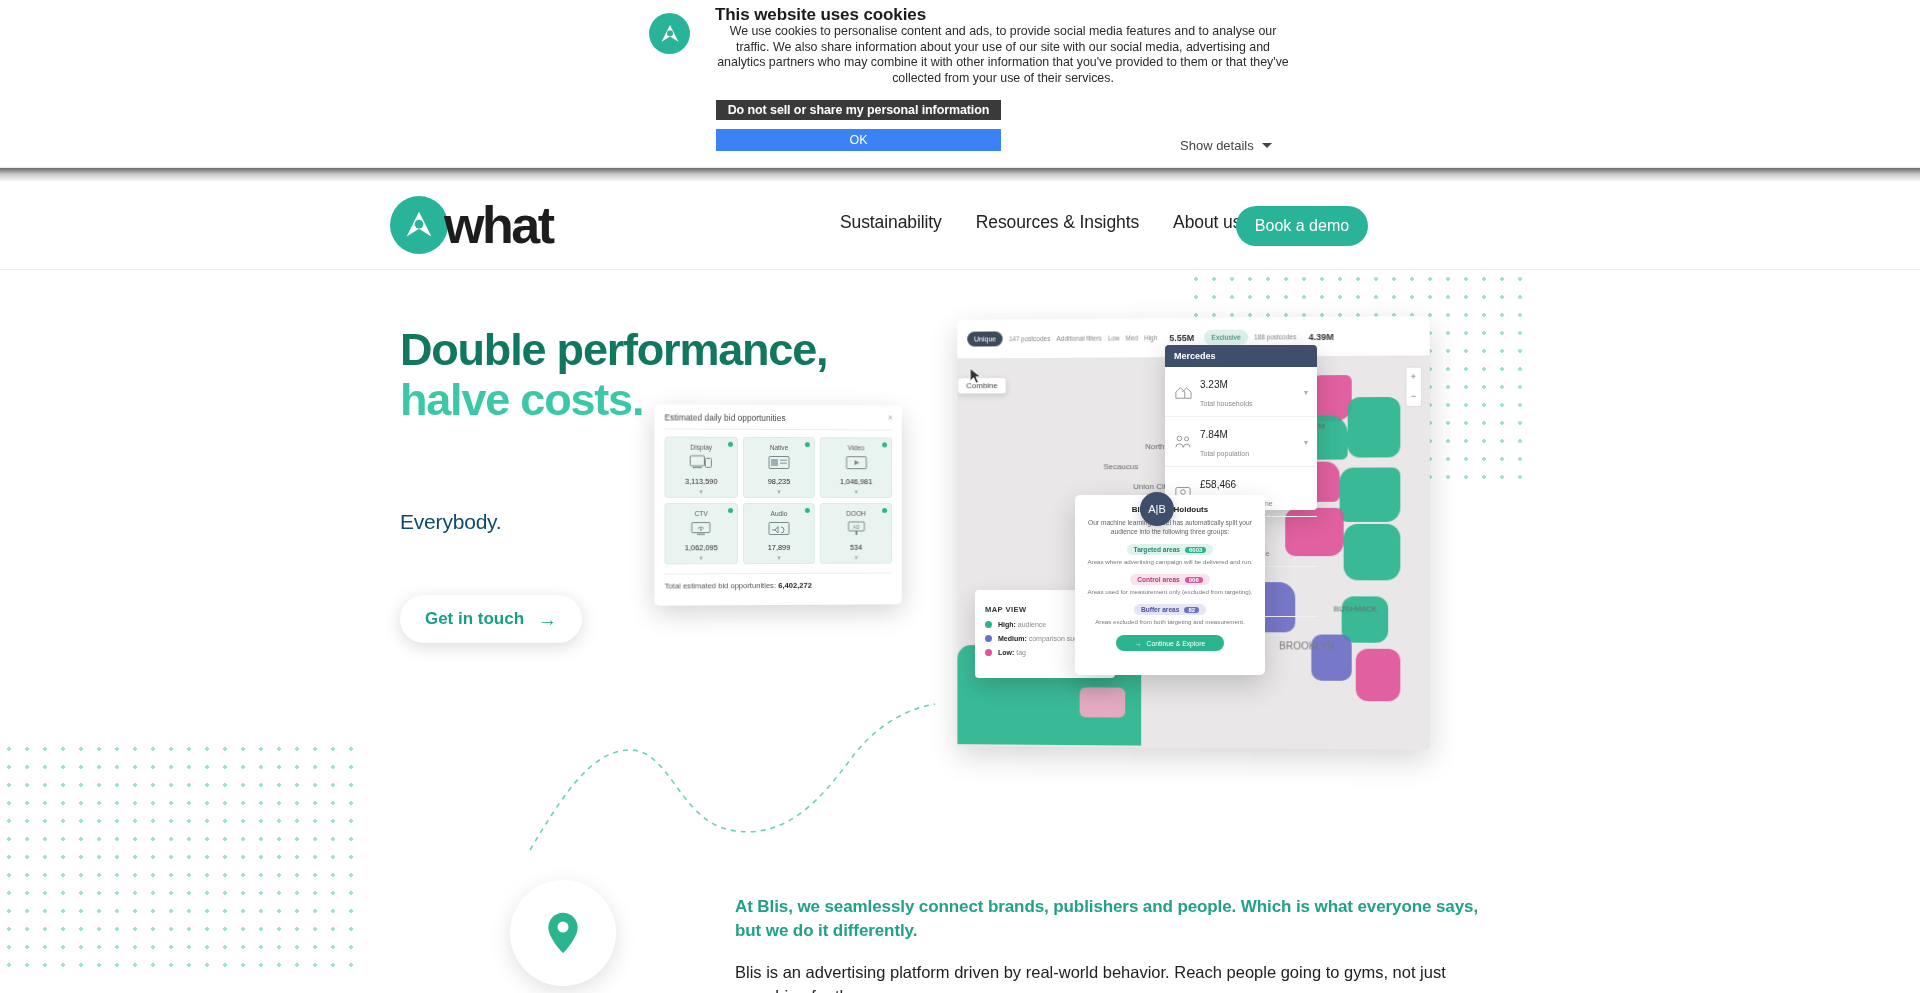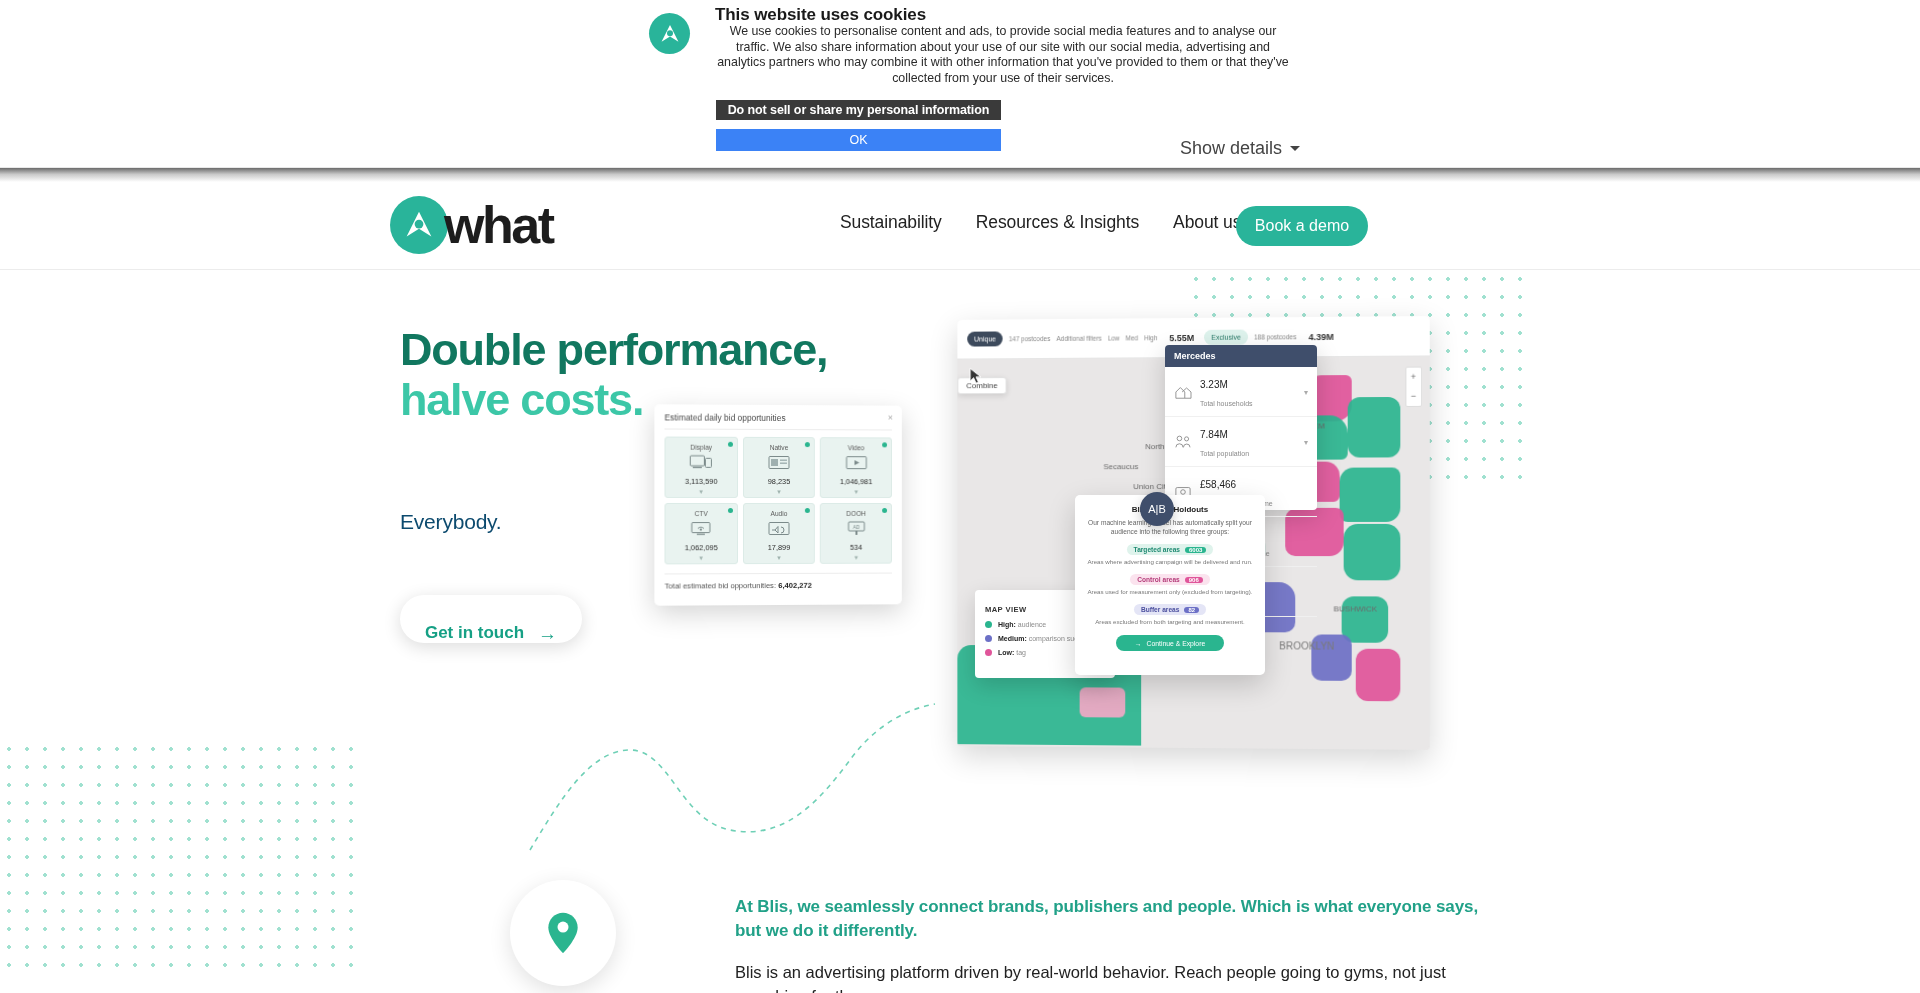--- a/index.html
+++ b/index.html
@@ -42,21 +42,21 @@
   .btn-ok {
     position: absolute; left: 716px; top: 129px;
     width: 285px; height: 22px;
     background: #3b82f6; color: #ffffff;
     font-size: 12.5px; font-weight: 400;
     display: flex; align-items: center; justify-content: center;
     border: none; cursor: pointer;
   }
   .show-details {
     position: absolute; left: 1180px; top: 138px;
-    font-size: 18px; color: #444; display: flex; align-items: center; gap: 8px;
+    font-size: 13px; color: #444; display: flex; align-items: center; gap: 8px;
     cursor: pointer;
   }
   .show-details .chev {
     width: 0; height: 0; border-left: 5px solid transparent;
     border-right: 5px solid transparent; border-top: 5px solid #444;
   }
 
   
   .banner-shadow {
     position: absolute; left: 0; top: 168px; width: 1920px; height: 14px;
@@ -103,21 +103,21 @@
   .hero-l2 { color: #3cc7a7; display: block; }
   .hero-sub {
     position: absolute; left: 400px; top: 510px;
     font-size: 21px; font-weight: 400; color: #0c4a6e; letter-spacing: -0.2px;
   }
   .btn-touch {
     position: absolute; left: 400px; top: 595px;
     width: 182px; height: 48px; border-radius: 24px;
     background: #ffffff; border: none;
     box-shadow: 0 4px 18px rgba(0,0,0,0.14);
-    display: flex; align-items: flex-end; justify-content: center; gap: 14px;
+    display: flex; align-items: center; justify-content: center; gap: 14px;
     cursor: pointer;
   }
   .btn-touch .lbl { font-size: 17px; font-weight: 700; color: #16a085; }
   .btn-touch .arr { color: #16a085; font-size: 19px; line-height: 1; }
 
   
   .dots {
     position: absolute;
     background-image: radial-gradient(#8fdcc8 1.6px, transparent 1.7px);
     background-size: 18px 18px; opacity: .85;

